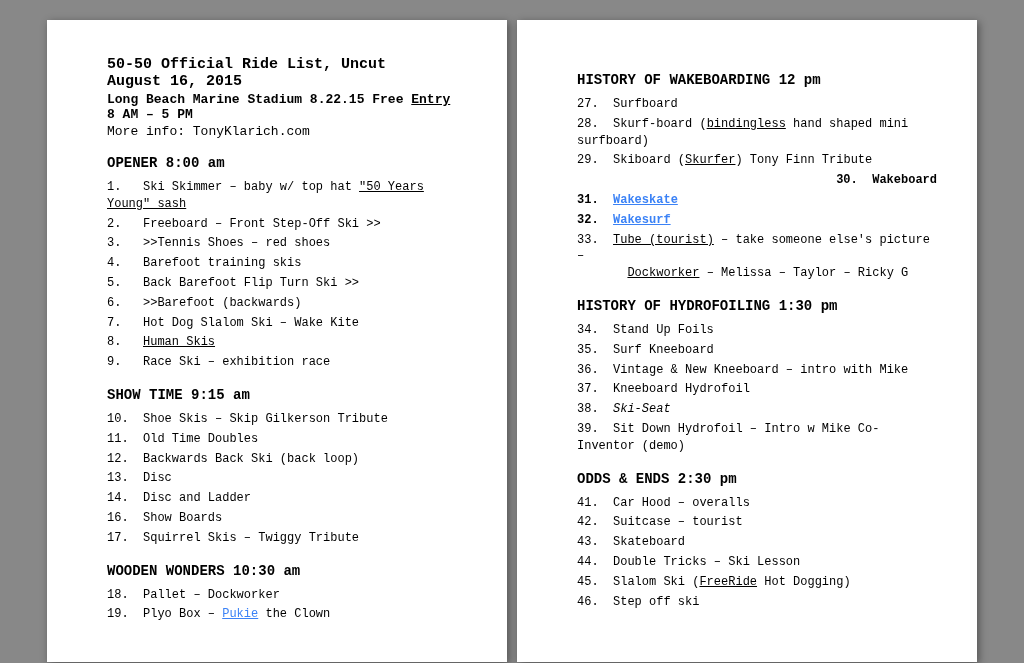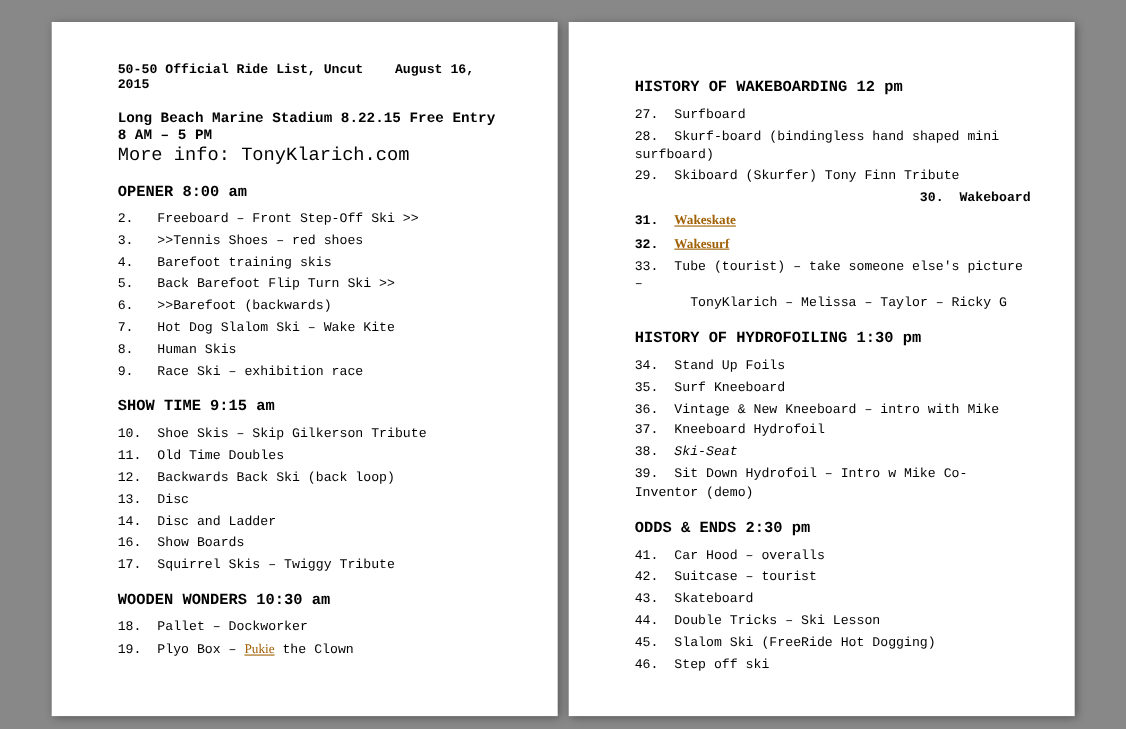--- a/index.html
+++ b/index.html
@@ -20,66 +20,67 @@
     .page {
       background: white;
       width: 460px;
       min-height: 620px;
       padding: 36px 40px 36px 60px;
       position: relative;
       box-shadow: 2px 2px 8px rgba(0,0,0,0.4);
     }
     .doc-title {
       font-weight: bold;
-      font-size: 12px;
-      margin-bottom: 16px;
+      font-size: 15px;
+      margin-bottom: 2px;
     }
     .doc-subtitle {
       font-weight: bold;
       font-size: 13px;
       margin-bottom: 2px;
     }
     .doc-info {
-      font-size: 17px;
+      font-size: 13px;
       margin-bottom: 12px;
     }
     .section-header {
       font-weight: bold;
       font-size: 14px;
       margin-top: 16px;
       margin-bottom: 8px;
     }
     .list-item {
       font-size: 12px;
       margin-bottom: 3px;
       line-height: 1.4;
     }
     .underline {
+      text-decoration: underline;
     }
     .bold {
       font-weight: bold;
       text-align: right;
     }
     .red-underline {
       text-decoration: underline;
-      color: #a16207;
-      font-family: Liberation Serif, serif;
+      color: #3b82f6;
     }
   </style>
 </head>
 <body>
 
 <div class="pages-container">
 
   <div class="page">
     <div class="doc-title">50-50 Official Ride List, Uncut &nbsp;&nbsp; August 16, 2015</div>
     <div class="doc-subtitle">Long Beach Marine Stadium 8.22.15 Free <span class="underline">Entry</span> &nbsp; 8 AM – 5 PM</div>
     <div class="doc-info">More info: TonyKlarich.com</div>
 
     <div class="section-header">OPENER 8:00 am</div>
+    <div class="list-item">1. &nbsp; Ski Skimmer – baby w/ top hat <span class="underline">"50 Years Young" sash</span></div>
     <div class="list-item">2. &nbsp; Freeboard – Front Step-Off Ski &gt;&gt;</div>
     <div class="list-item">3. &nbsp; &gt;&gt;Tennis Shoes – red shoes</div>
     <div class="list-item">4. &nbsp; Barefoot training skis</div>
     <div class="list-item">5. &nbsp; Back Barefoot Flip Turn Ski &gt;&gt;</div>
     <div class="list-item">6. &nbsp; &gt;&gt;Barefoot (backwards)</div>
     <div class="list-item">7. &nbsp; Hot Dog Slalom Ski – Wake Kite</div>
     <div class="list-item">8. &nbsp; <span class="underline">Human Skis</span></div>
     <div class="list-item">9. &nbsp; Race Ski – exhibition race</div>
 
     <div class="section-header">SHOW TIME 9:15 am</div>
@@ -99,21 +100,21 @@
 
   <div class="page">
 
     <div class="section-header">HISTORY OF WAKEBOARDING 12 pm</div>
     <div class="list-item">27. &nbsp;Surfboard</div>
     <div class="list-item">28. &nbsp;Skurf-board (<span class="underline">bindingless</span> hand shaped mini surfboard)</div>
     <div class="list-item">29. &nbsp;Skiboard (<span class="underline">Skurfer</span>) Tony Finn Tribute</div>
     <div class="list-item bold">30. &nbsp;Wakeboard</div>
     <div class="list-item"><span class="bold">31. &nbsp;<span class="red-underline">Wakeskate</span></span></div>
     <div class="list-item"><span class="bold">32. &nbsp;<span class="red-underline">Wakesurf</span></span></div>
-    <div class="list-item">33. &nbsp;<span class="underline">Tube (tourist)</span> – take someone else's picture –<br>&nbsp;&nbsp;&nbsp;&nbsp;&nbsp;&nbsp;&nbsp;<span class="underline">TonyKlarich</span> – Melissa – Taylor – Ricky G</div>
+    <div class="list-item">33. &nbsp;<span class="underline">Tube (tourist)</span> – take someone else's picture –<br>&nbsp;&nbsp;&nbsp;&nbsp;&nbsp;&nbsp;&nbsp;<span class="underline">Dockworker</span> – Melissa – Taylor – Ricky G</div>
 
     <div class="section-header">HISTORY OF HYDROFOILING 1:30 pm</div>
     <div class="list-item">34. &nbsp;Stand Up Foils</div>
     <div class="list-item">35. &nbsp;Surf Kneeboard</div>
     <div class="list-item">36. &nbsp;Vintage &amp; New Kneeboard – intro with Mike</div>
     <div class="list-item">37. &nbsp;Kneeboard Hydrofoil</div>
     <div class="list-item">38. &nbsp;<span style="font-style:italic;">Ski-Seat</span></div>
     <div class="list-item">39. &nbsp;Sit Down Hydrofoil – Intro w Mike Co-Inventor (demo)</div>
 
     <div class="section-header">ODDS &amp; ENDS 2:30 pm</div>

